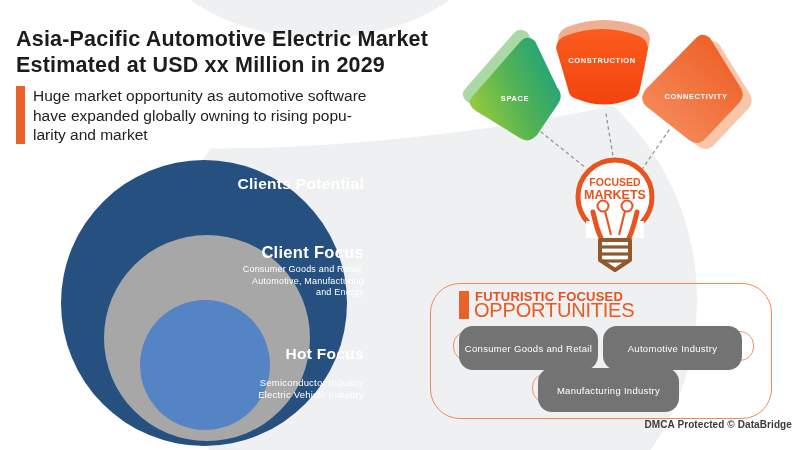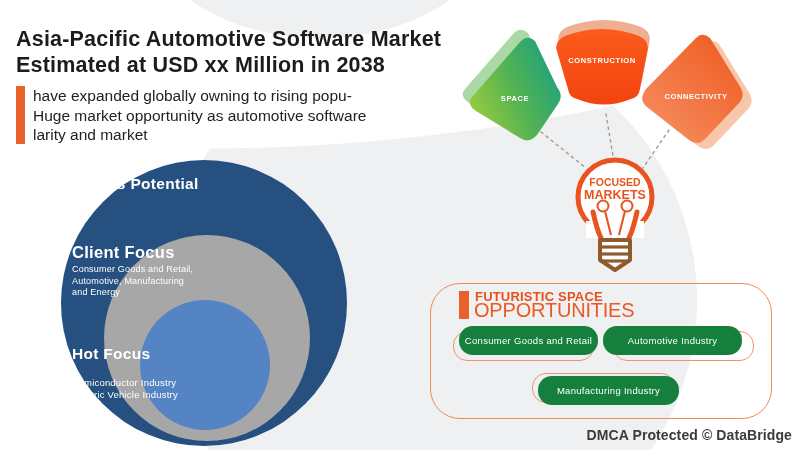--- a/index.html
+++ b/index.html
@@ -16,67 +16,67 @@
   .header{position:absolute;left:16px;top:26px;width:480px;}
   .title{font-size:21.5px;line-height:26px;font-weight:700;color:#1c1c1c;letter-spacing:.2px;}
   .subtitle-wrap{display:flex;margin-top:8px;}
   .accent-bar{width:9px;height:58px;background:#e8622a;margin-right:8px;flex:none;}
   .subtitle{font-size:15.5px;line-height:19.5px;color:#222;font-weight:400;}
   
   .circle{position:absolute;border-radius:50%;}
   .venn-outer{left:61px;top:160px;width:286px;height:286px;background:#265080;}
   .venn-middle{left:104px;top:235px;width:206px;height:206px;background:#a7a7a7;}
   .venn-inner{left:140px;top:300px;width:130px;height:130px;background:#5584c4;}
-  .venn-text{position:absolute;left:72px;width:286px;text-align:left;color:#fff;}
+  .venn-text{position:absolute;left:78px;width:286px;text-align:right;color:#fff;}
   .venn-title{font-weight:700;font-size:15.5px;letter-spacing:.3px;}
   .venn-title2{font-weight:600;font-size:16.5px;letter-spacing:.3px;}
   .venn-sub{font-size:9px;line-height:11.5px;font-weight:400;letter-spacing:.2px;}
   .venn-sub2{font-size:9.5px;line-height:12px;margin-top:8px;}
   
   .oppo-box{position:absolute;left:430px;top:283px;width:340px;height:134px;
     border:1.5px solid #f08a54;border-radius:30px;}
   .oppo-bar{position:absolute;left:28px;top:7px;width:10px;height:28px;background:#e8622a;}
   .oppo-t1{position:absolute;left:44px;top:5px;font-size:13px;font-weight:700;
     color:#e8511c;letter-spacing:.2px;}
   .oppo-t2{position:absolute;left:43px;top:15px;font-size:20px;line-height:22px;font-weight:400;
     color:#ea5a22;letter-spacing:-.2px;}
-  .pill{position:absolute;height:29px;background:#15803d;border-radius:14px;color:#fff;
+  .pill{position:absolute;height:44px;background:#737373;border-radius:14px;color:#fff;
     font-size:9.5px;letter-spacing:.3px;display:flex;align-items:center;justify-content:center;}
   .pill-ring{position:absolute;height:28px;border:1.2px solid #f0936a;border-radius:14px;}
   .pill-1{left:28px;top:42px;width:139px;}   .ring-1{left:22px;top:47px;width:139px;}
   .pill-2{left:172px;top:42px;width:139px;}  .ring-2{left:182px;top:47px;width:139px;}
-  .pill-3{left:107px;top:84px;width:141px;margin-top:8px;}  .ring-3{left:101px;top:89px;width:141px;}
+  .pill-3{left:107px;top:84px;width:141px;}  .ring-3{left:101px;top:89px;width:141px;}
   
-  .dmca{position:absolute;right:8px;bottom:7px;font-size:14px;font-weight:600;
+  .dmca{position:absolute;right:8px;bottom:20px;font-size:10px;font-weight:600;
     color:#3b3b3b;letter-spacing:.1px;}
   
   .bulb-svg{position:absolute;left:450px;top:10px;}
   .petal-label{fill:#ffffff;font-family:"Liberation Sans",sans-serif;font-size:7.5px;
     font-weight:600;letter-spacing:.6px;}
   .bulb-text{fill:#e8531f;font-family:"Liberation Sans",sans-serif;font-weight:700;}
 </style>
 </head>
 <body>
 
 <div class="stage">
 
   <div class="bg-main-circle"></div>
   <div class="bg-white-band"></div>
   <div class="bg-top-wedge"></div>
 
   <div class="header">
     <div class="title">
-      <div>Asia-Pacific Automotive Software Market</div>
-      <div>Estimated at USD xx Million in 2038</div>
+      <div>Asia-Pacific Automotive Electric Market</div>
+      <div>Estimated at USD xx Million in 2029</div>
     </div>
     <div class="subtitle-wrap">
       <div class="accent-bar"></div>
       <div class="subtitle">
+        <div>Huge market opportunity as automotive software</div>
         <div>have expanded globally owning to rising popu-</div>
-        <div>Huge market opportunity as automotive software</div>
         <div>larity and market</div>
       </div>
     </div>
   </div>
 
   <div class="circle venn-outer"></div>
   <div class="circle venn-middle"></div>
   <div class="circle venn-inner"></div>
 
   <div class="venn-text venn-title" style="top:175px">Clients Potential</div>
@@ -146,21 +146,21 @@
         <path d="M 155 201 L 161 225"></path>
         <path d="M 175 201 L 169 225"></path>
       </g>
       <text class="bulb-text" x="165" y="176" font-size="10.5" text-anchor="middle">FOCUSED</text>
       <text class="bulb-text" x="165" y="189" font-size="12.5" text-anchor="middle">MARKETS</text>
     </g>
   </svg>
 
   <div class="oppo-box">
     <div class="oppo-bar"></div>
-    <div class="oppo-t1">FUTURISTIC SPACE</div>
+    <div class="oppo-t1">FUTURISTIC FOCUSED</div>
     <div class="oppo-t2">OPPORTUNITIES</div>
 
     <div class="pill-ring ring-1"></div>
     <div class="pill pill-1">Consumer Goods and Retail</div>
 
     <div class="pill-ring ring-2"></div>
     <div class="pill pill-2">Automotive Industry</div>
 
     <div class="pill-ring ring-3"></div>
     <div class="pill pill-3">Manufacturing Industry</div>

